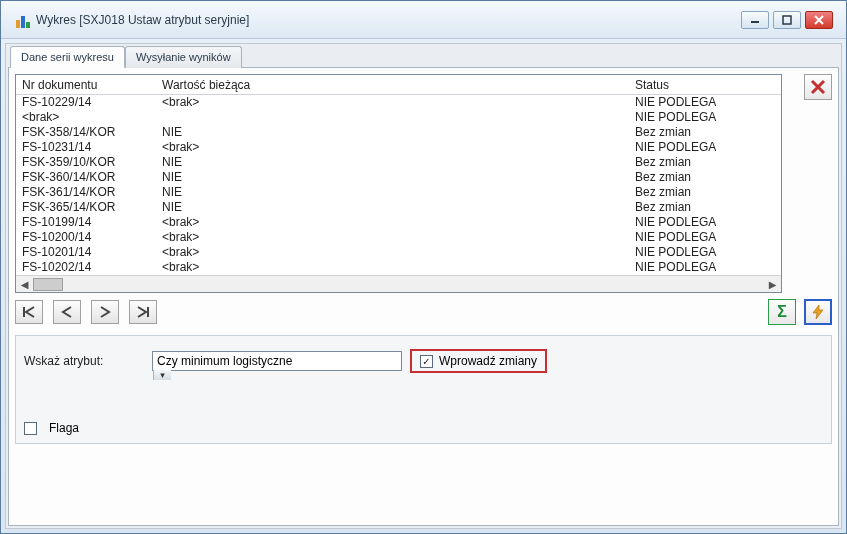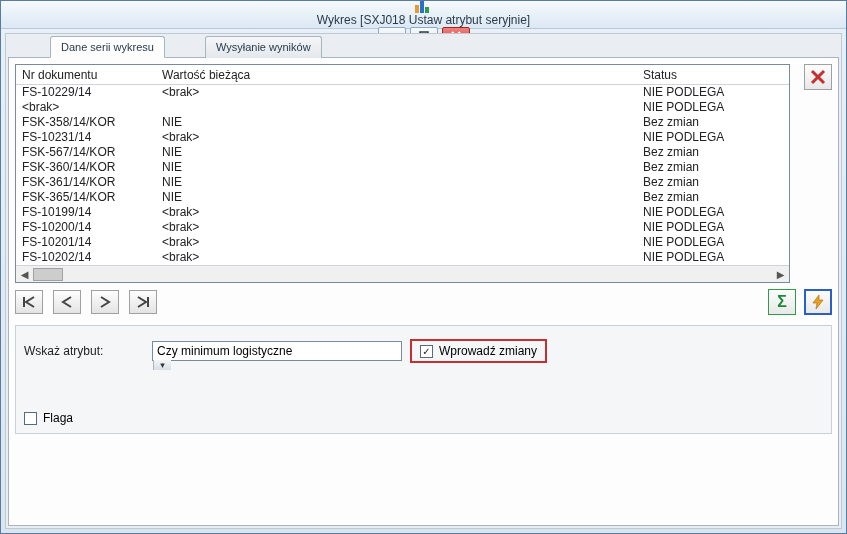--- a/index.html
+++ b/index.html
@@ -13,27 +13,26 @@
   }
   .window {
     width: 847px;
     height: 534px;
     background: linear-gradient(to bottom, #e8f0f8 0%, #d9e6f2 100%);
     border: 1px solid #5a7ba0;
     display: flex;
     flex-direction: column;
   }
   .titlebar {
-    height: 28px;
+    height: 38px;
     background: linear-gradient(to bottom, #f5f9fc, #dce8f4);
     border-bottom: 1px solid #b8c8d8;
     display: flex;
     align-items: center;
     padding: 0 13px;
-    flex-direction: column;
   }
   .title-icon {
     width: 16px; height: 16px; margin: 0 4px 0 2px;
     display: flex; align-items: flex-end; gap: 1px;
   }
   .title-icon .bar { width: 4px; background: #2a6fc9; }
   .title-icon .b1 { height: 8px; background: #e39c2f; }
   .title-icon .b2 { height: 12px; }
   .title-icon .b3 { height: 6px; background: #2a9c4a; }
   .title-text { flex: 1; color: #2a3a4a; font-size: 12px; }
@@ -69,37 +68,36 @@
   .tab {
     padding: 4px 10px;
     background: linear-gradient(to bottom, #f4f6f8, #e4e8ec);
     border: 1px solid #a8b4c0;
     border-bottom: none;
     border-radius: 3px 3px 0 0;
     font-size: 11px;
     color: #2a3a4a;
     cursor: pointer;
     position: relative;
-    margin-left: 40px;
   }
   .tab.active {
     background: #fdfdfd;
     border-bottom: 1px solid #fdfdfd;
     z-index: 2;
   }
   .tab-panel {
     background: #fdfdfd;
     border: 1px solid #a8b4c0;
     flex: 1;
     padding: 6px;
     display: flex;
     flex-direction: column;
     overflow: hidden;
   }
-  .top-row { display: flex; gap: 14px; }
+  .top-row { display: flex; gap: 22px; }
   .grid-wrap {
     flex: 1;
     border: 1px solid #7a8a9a;
     background: #fff;
     display: flex;
     flex-direction: column;
     overflow: hidden;
   }
   .grid-header, .grid-row {
     display: flex;
@@ -206,21 +204,21 @@
     display: flex; align-items: center; gap: 6px;
     font-size: 12px;
   }
   .chk {
     width: 13px; height: 13px;
     border: 1px solid #5a6a7a;
     background: #fff;
     display: flex; align-items: center; justify-content: center;
     font-size: 10px; color: #222;
   }
-  .flaga-row { display: flex; align-items: center; gap: 6px; font-size: 12px; }
+  .flaga-row { display: flex; align-items: center; gap: 12px; font-size: 12px; }
 </style>
 </head>
 <body>
 
 <div class="window">
 
   <div class="titlebar">
     <div class="title-icon">
       <div class="bar b1"></div>
         <div class="bar b2"></div>
@@ -276,21 +274,21 @@
                 <div class="col-doc">FSK-358/14/KOR</div>
                 <div class="col-val">NIE</div>
                 <div class="col-status">Bez zmian</div>
               </div>
               <div class="grid-row">
                 <div class="col-doc">FS-10231/14</div>
                 <div class="col-val">&lt;brak&gt;</div>
                 <div class="col-status">NIE PODLEGA</div>
               </div>
               <div class="grid-row">
-                <div class="col-doc">FSK-567/14/KOR</div>
+                <div class="col-doc">FSK-359/10/KOR</div>
                 <div class="col-val">NIE</div>
                 <div class="col-status">Bez zmian</div>
               </div>
               <div class="grid-row">
                 <div class="col-doc">FSK-360/14/KOR</div>
                 <div class="col-val">NIE</div>
                 <div class="col-status">Bez zmian</div>
               </div>
               <div class="grid-row">
                 <div class="col-doc">FSK-361/14/KOR</div>

